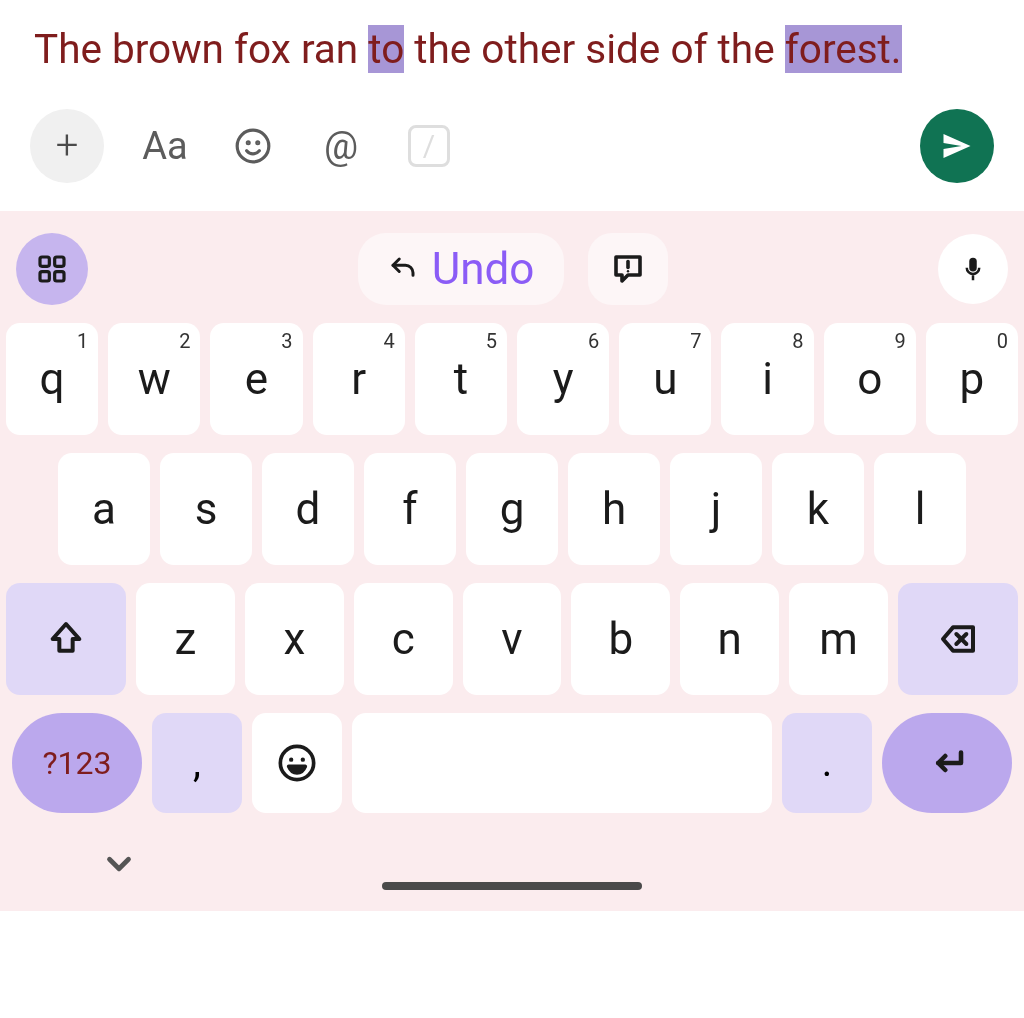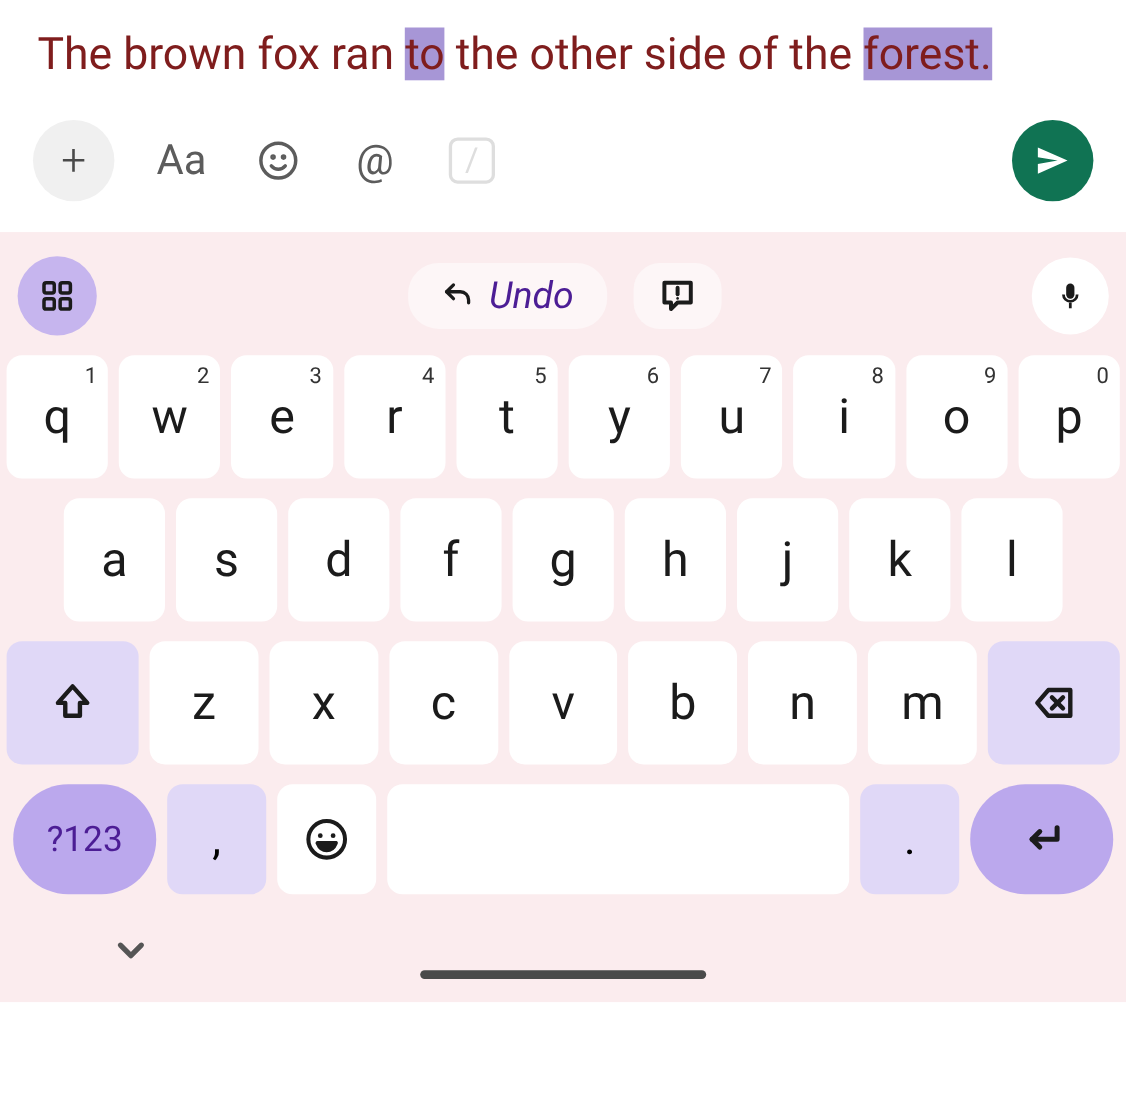--- a/index.html
+++ b/index.html
@@ -99,24 +99,23 @@
     justify-content:center;
     gap: 24px;
   }
   .undo-pill {
     background: #fdf6f7;
     border-radius: 28px;
     padding: 10px 30px;
     display:flex;
     align-items:center;
     gap: 14px;
-    font-size: 34px;
-    color: #4c1d95;
-    cursor:pointer;
-    font-style:italic;
+    font-size: 44px;
+    color: #8b5cf6;
+    cursor:pointer;
   }
   .undo-pill svg { width: 30px; height: 30px; }
   .feedback-pill {
     background: #fdf6f7;
     border-radius: 24px;
     padding: 10px 22px;
     display:flex; align-items:center; justify-content:center;
     cursor:pointer;
   }
   .feedback-pill svg { width: 36px; height: 36px; }
@@ -172,21 +171,21 @@
     padding: 0 6px;
     margin-bottom: 8px;
   }
   .sym-key {
     flex: 0 0 130px;
     height: 100px;
     background: #bba8ed;
     border-radius: 50px;
     display:flex; align-items:center; justify-content:center;
     font-size: 32px;
-    color: #4c1d95;
+    color: #7f1d1d;
     cursor:pointer;
   }
   .comma-key, .period-key {
     flex: 0 0 90px;
     height: 100px;
     background: #e0d8f7;
     border-radius: 14px;
     display:flex; align-items:center; justify-content:center;
     font-size: 40px;
     cursor:pointer;

